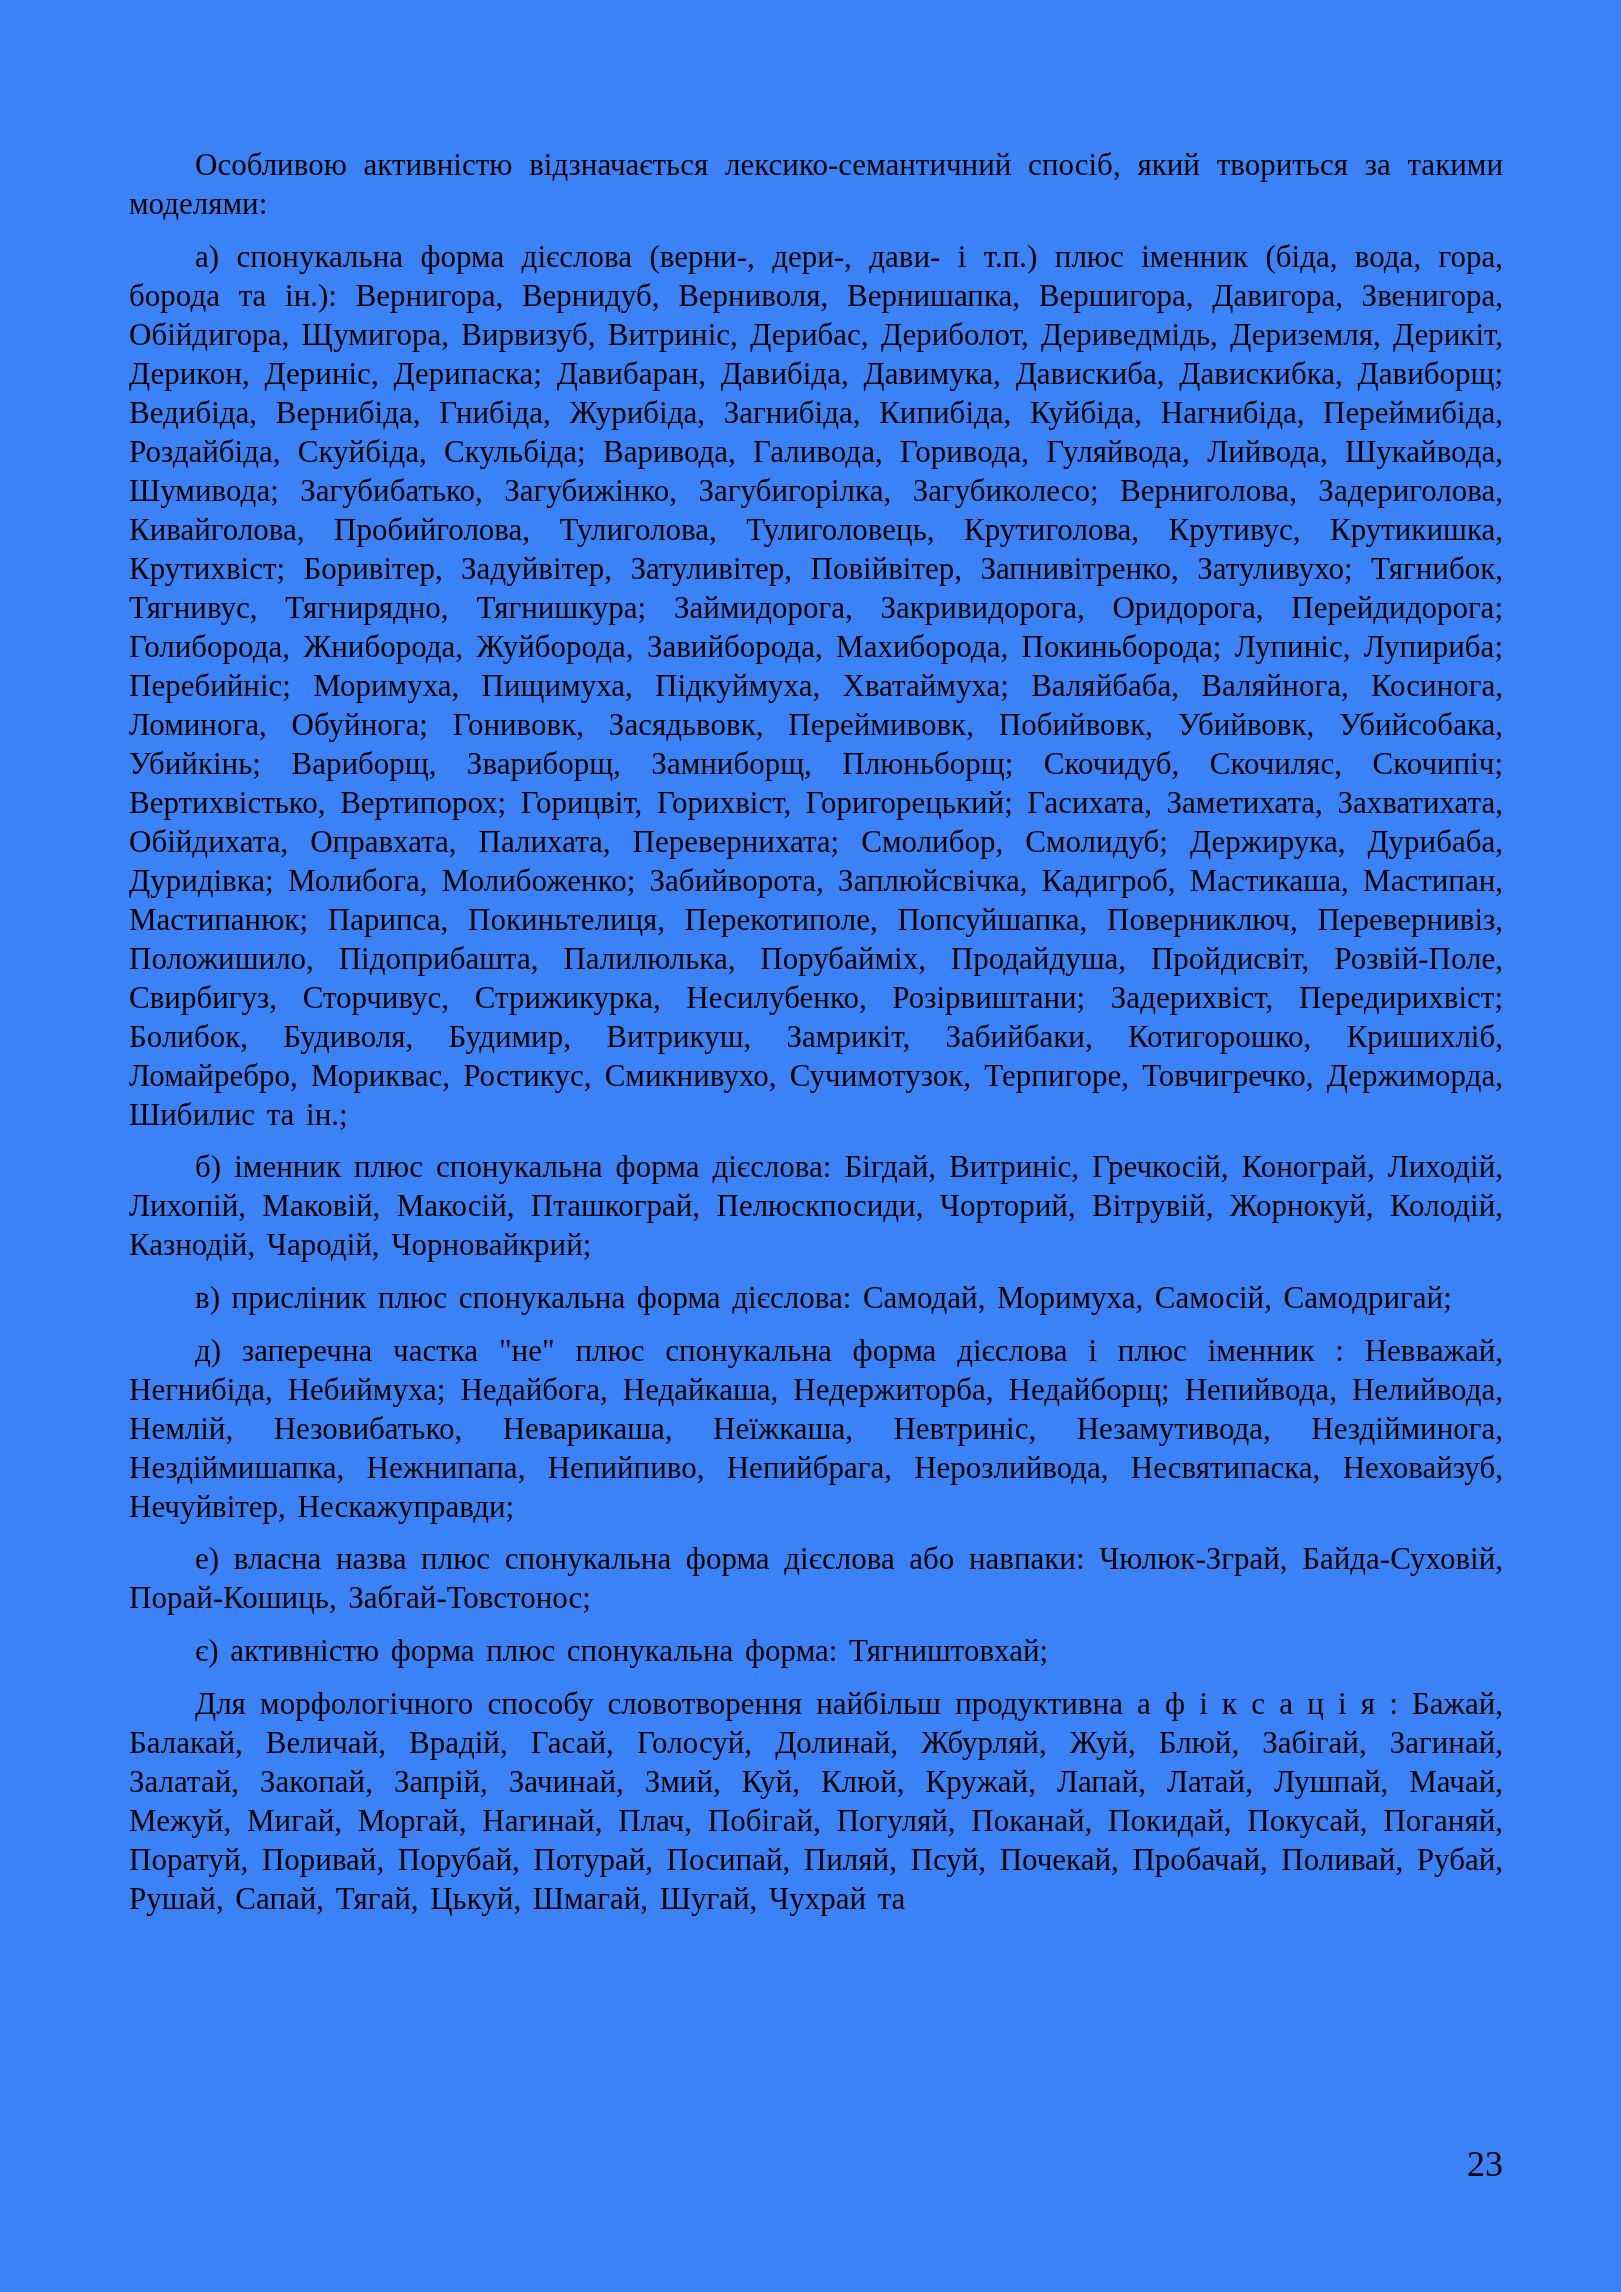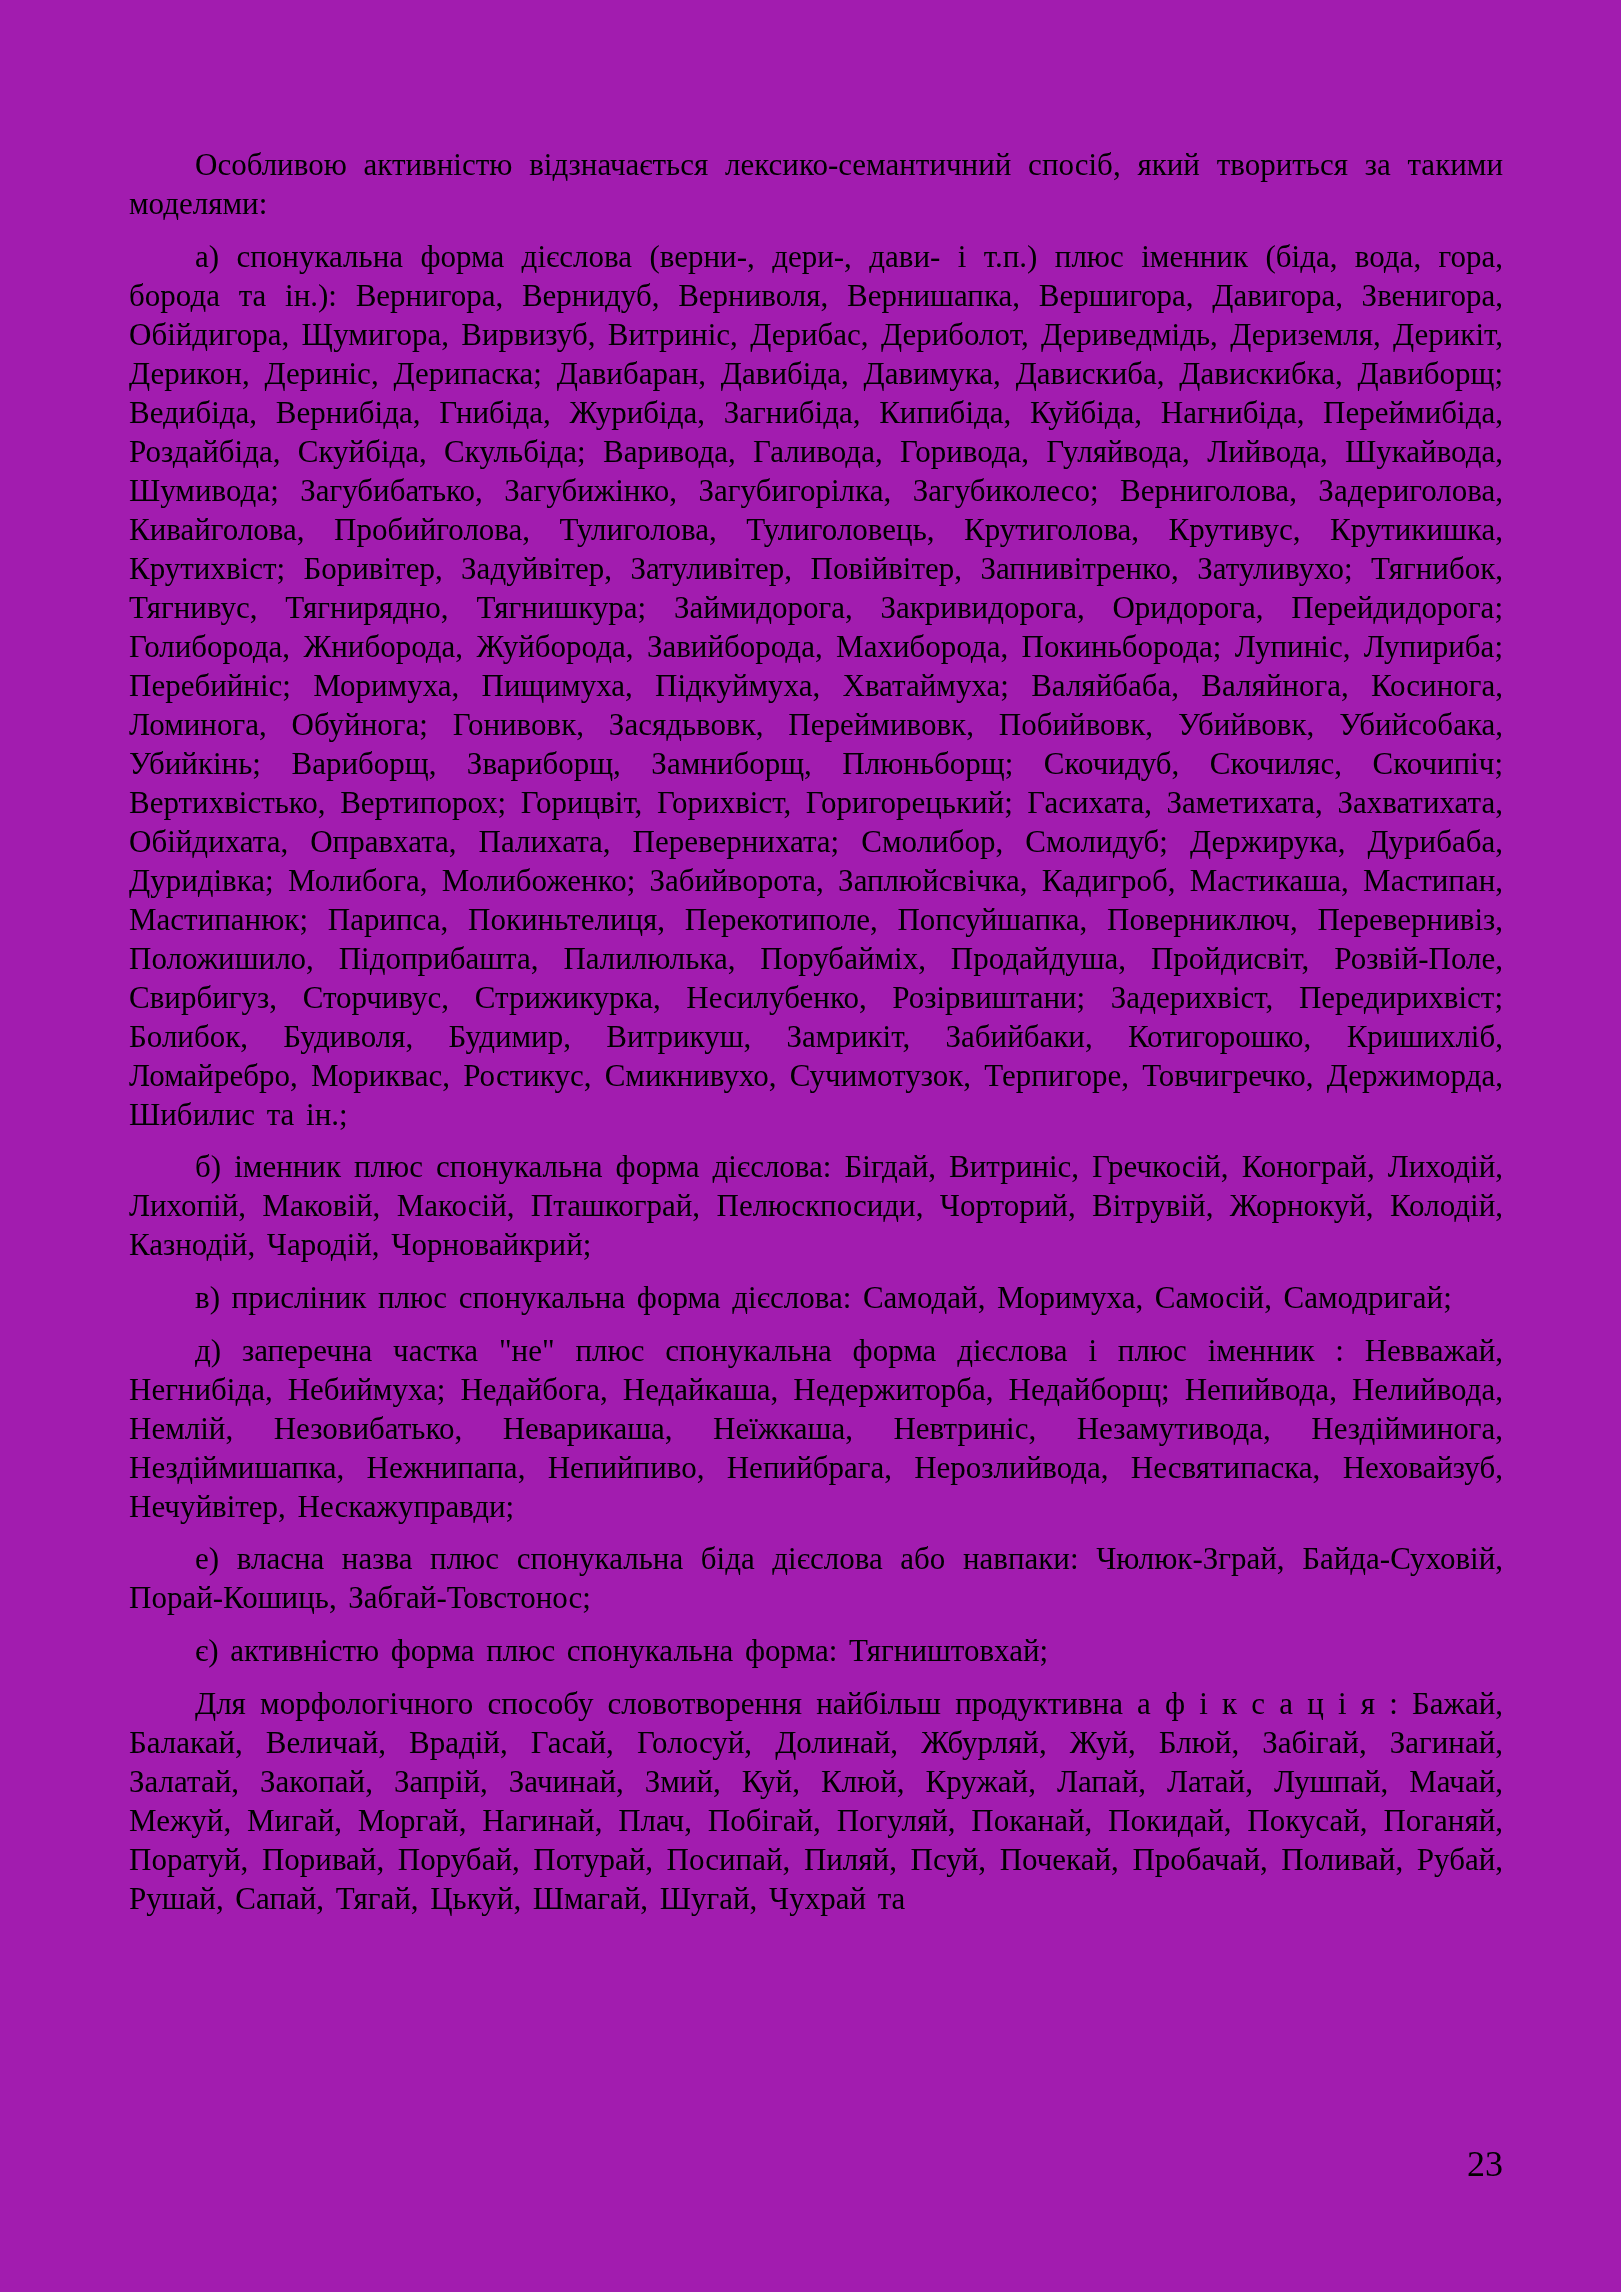--- a/index.html
+++ b/index.html
@@ -5,21 +5,21 @@
   html, body {
     margin: 0;
     padding: 0;
     background: #e8e8e8;
   }
   .page {
     position: relative;
     width: 1621px;
     height: 2293px;
     margin: 0 auto;
-    background: #a21caf;
+    background: #3b82f6;
     font-family: "Liberation Serif", "DejaVu Serif", serif;
     color: #000000;
     overflow: hidden;
   }
   .content {
     position: absolute;
     left: 129px;
     top: 145px;
     width: 1374px;
   }
@@ -47,19 +47,19 @@
 </head>
 <body>
 
 <div class="page">
   <div class="content">
     <p>Особливою активністю відзначається лексико-семантичний спосіб, який твориться за такими моделями:</p>
     <p>а) спонукальна форма дієслова (верни-, дери-, дави- і т.п.) плюс іменник (біда, вода, гора, борода та ін.): Вернигора, Вернидуб, Верниволя, Вернишапка, Вершигора, Давигора, Звенигора, Обійдигора, Щумигора, Вирвизуб, Витриніс, Дерибас, Дериболот, Дериведмідь, Дериземля, Дерикіт, Дерикон, Дериніс, Дерипаска; Давибаран, Давибіда, Давимука, Давискиба, Давискибка, Давиборщ; Ведибіда, Вернибіда, Гнибіда, Журибіда, Загнибіда, Кипибіда, Куйбіда, Нагнибіда, Переймибіда, Роздайбіда, Скуйбіда, Скульбіда; Варивода, Галивода, Горивода, Гуляйвода, Лийвода, Шукайвода, Шумивода; Загубибатько, Загубижінко, Загубигорілка, Загубиколесо; Верниголова, Задериголова, Кивайголова, Пробийголова, Тулиголова, Тулиголовець, Крутиголова, Крутивус, Крутикишка, Крутихвіст; Боривітер, Задуйвітер, Затуливітер, Повійвітер, Запнивітренко, Затуливухо; Тягнибок, Тягнивус, Тягнирядно, Тягнишкура; Займидорога, Закривидорога, Оридорога, Перейдидорога; Голиборода, Жниборода, Жуйборода, Завийборода, Махиборода, Покиньборода; Лупиніс, Лупириба; Перебийніс; Моримуха, Пищимуха, Підкуймуха, Хватаймуха; Валяйбаба, Валяйнога, Косинога, Ломинога, Обуйнога; Гонивовк, Засядьвовк, Переймивовк, Побийвовк, Убийвовк, Убийсобака, Убийкінь; Вариборщ, Звариборщ, Замниборщ, Плюньборщ; Скочидуб, Скочиляс, Скочипіч; Вертихвістько, Вертипорох; Горицвіт, Горихвіст, Горигорецький; Гасихата, Заметихата, Захватихата, Обійдихата, Оправхата, Палихата, Перевернихата; Смолибор, Смолидуб; Держирука, Дурибаба, Дуридівка; Молибога, Молибоженко; Забийворота, Заплюйсвічка, Кадигроб, Мастикаша, Мастипан, Мастипанюк; Парипса, Покиньтелиця, Перекотиполе, Попсуйшапка, Поверниключ, Перевернивіз, Положишило, Підоприбашта, Палилюлька, Порубайміх, Продайдуша, Пройдисвіт, Розвій-Поле, Свирбигуз, Сторчивус, Стрижикурка, Несилубенко, Розірвиштани; Задерихвіст, Передирихвіст; Болибок, Будиволя, Будимир, Витрикуш, Замрикіт, Забийбаки, Котигорошко, Кришихліб, Ломайребро, Мориквас, Ростикус, Смикнивухо, Сучимотузок, Терпигоре, Товчигречко, Держиморда, Шибилис  та ін.;</p>
     <p>б) іменник плюс спонукальна форма дієслова: Бігдай, Витриніс, Гречкосій, Конограй, Лиходій, Лихопій, Маковій, Макосій, Пташкограй, Пелюскпосиди, Чорторий, Вітрувій, Жорнокуй, Колодій, Казнодій, Чародій, Чорновайкрий;</p>
     <p>в) присліник плюс спонукальна форма дієслова: Самодай, Моримуха, Самосій, Самодригай;</p>
     <p>д) заперечна частка "не" плюс спонукальна форма дієслова і плюс іменник : Невважай, Негнибіда, Небиймуха; Недайбога, Недайкаша, Недержиторба, Недайборщ; Непийвода, Нелийвода, Немлій, Незовибатько, Неварикаша, Неїжкаша, Невтриніс, Незамутивода, Нездійминога, Нездіймишапка, Нежнипапа, Непийпиво, Непийбрага, Нерозлийвода, Несвятипаска, Неховайзуб, Нечуйвітер, Нескажуправди;</p>
-    <p>е) власна назва плюс спонукальна біда дієслова або навпаки: Чюлюк-Зграй, Байда-Суховій, Порай-Кошиць, Забгай-Товстонос;</p>
+    <p>е) власна назва плюс спонукальна форма дієслова або навпаки: Чюлюк-Зграй, Байда-Суховій, Порай-Кошиць, Забгай-Товстонос;</p>
     <p>є) активністю форма плюс спонукальна форма: Тягништовхай;</p>
     <p>Для морфологічного способу словотворення найбільш продуктивна   а ф і к с а ц і я :  Бажай, Балакай, Величай, Врадій, Гасай, Голосуй, Долинай, Жбурляй, Жуй, Блюй, Забігай, Загинай, Залатай, Закопай, Запрій, Зачинай, Змий, Куй, Клюй, Кружай, Лапай, Латай, Лушпай, Мачай, Межуй, Мигай, Моргай, Нагинай, Плач, Побігай, Погуляй, Поканай, Покидай, Покусай, Поганяй, Поратуй, Поривай, Порубай, Потурай, Посипай, Пиляй, Псуй, Почекай, Пробачай, Поливай, Рубай, Рушай, Сапай, Тягай, Цькуй, Шмагай, Шугай, Чухрай та</p>
   </div>
   <div class="page-number">23</div>
 </div>
 
 
 </body></html>

